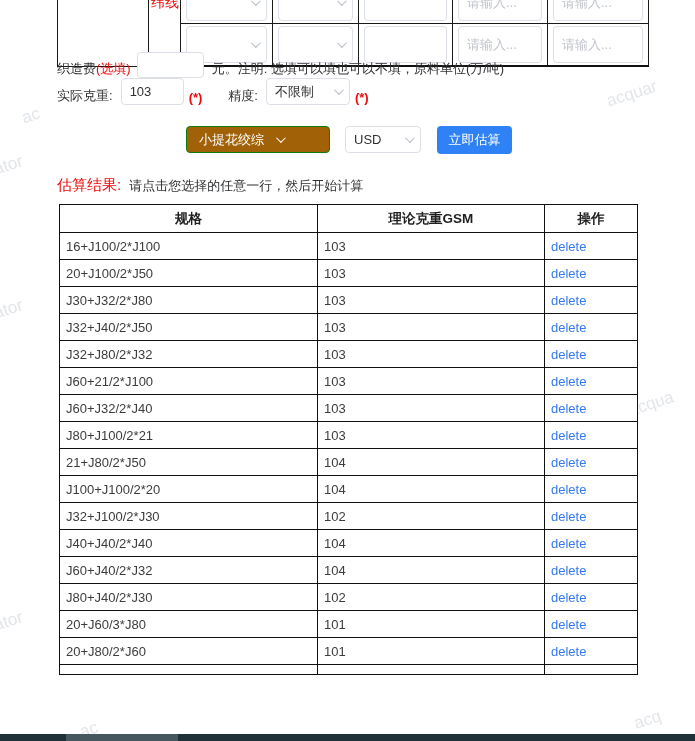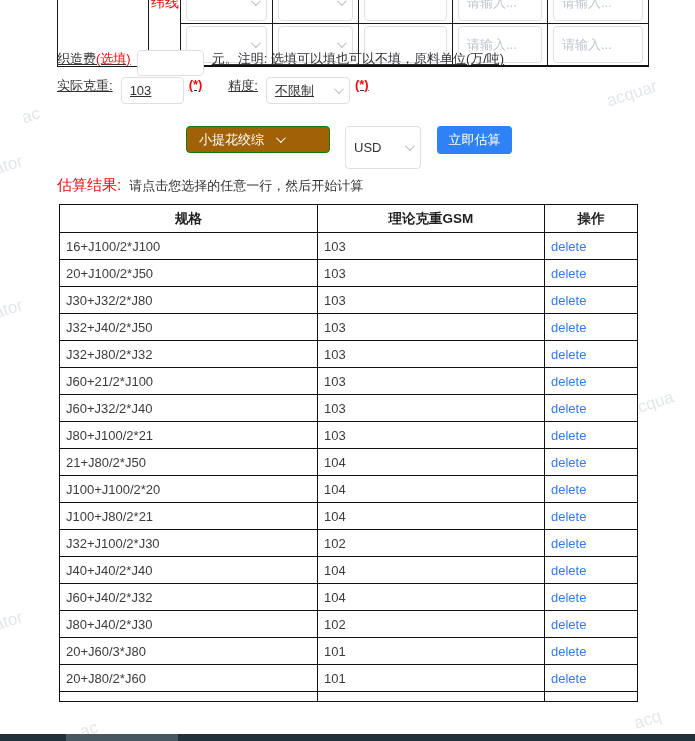--- a/index.html
+++ b/index.html
@@ -26,35 +26,35 @@
     height:37px; width:100%; border:1px solid #dcdfe6; border-radius:4px;
     background:#fff; display:flex; align-items:center; padding:0 8px;
     font-size:13px; color:#303133;
   }
   .sel .sel-text { flex:1; }
   .chev { width:7px; height:7px; border-right:1.6px solid #b4bac4; border-bottom:1.6px solid #b4bac4;
           transform:rotate(45deg) translateY(-2px); flex:0 0 auto; margin-left:4px; }
   .inp input { border:none; outline:none; width:100%; font:inherit; color:#303133; background:transparent; }
   .inp input::placeholder { color:#c0c4cc; }
   
-  .frow { position:absolute; left:57px; display:flex; align-items:flex-start; height:28px;text-decoration:underline; }
+  .frow { position:absolute; left:57px; display:flex; align-items:flex-end; height:28px; }
   .red  { color:#ee0a0a; }
   .req  { color:#ee0a0a; font-weight:bold; margin-left:5px; }
   .box-input { width:67px; height:26px; margin-left:6px; }
   .gsm-input { width:63px; height:27px; margin-left:8px; }
   .gsm-input input { font-size:13px; }
   .prec-sel { width:84px; height:27px; margin-left:8px; }
   
   .green-sel {
     position:absolute; left:186px; top:126px; width:144px; height:27px;
     border-radius:4px; display:flex; align-items:center; padding:0 12px;
     color:#fff; font-size:13px; cursor:pointer;
   }
   .green-sel .chev { border-color:#fff; }
-  .usd-sel { position:absolute; left:345px; top:126px; width:76px; height:43px; cursor:pointer; }
+  .usd-sel { position:absolute; left:345px; top:126px; width:76px; height:27px; cursor:pointer; }
   .go-btn {
     position:absolute; left:437px; top:126px; width:75px; height:28px;
     border:none; border-radius:4px; color:#fff; font-size:13px;
     font-family:inherit; cursor:pointer;
   }
   
   .result-head { position:absolute; left:57px; top:176px; display:flex; align-items:baseline; }
   .result-title { font-size:15px; font-weight:normal; margin-right:8px; }
   .result-hint { font-size:13px; color:#303133; }
   .result-table { position:absolute; left:59px; top:204px; border-collapse:collapse; table-layout:fixed; background:#fff; }
@@ -246,25 +246,20 @@
           <td>21+J80/2*J50</td>
           <td>104</td>
           <td><a href="#" style="color: rgb(53, 121, 242);">delete</a></td>
         </tr>
         <tr>
           <td>J100+J100/2*20</td>
           <td>104</td>
           <td><a href="#" style="color: rgb(53, 121, 242);">delete</a></td>
         </tr>
         <tr>
-          <td>J100+J80/2*21</td>
-          <td>104</td>
-          <td><a href="#" style="color: rgb(53, 121, 242);">delete</a></td>
-        </tr>
-        <tr>
           <td>J32+J100/2*J30</td>
           <td>102</td>
           <td><a href="#" style="color: rgb(53, 121, 242);">delete</a></td>
         </tr>
         <tr>
           <td>J40+J40/2*J40</td>
           <td>104</td>
           <td><a href="#" style="color: rgb(53, 121, 242);">delete</a></td>
         </tr>
         <tr>

